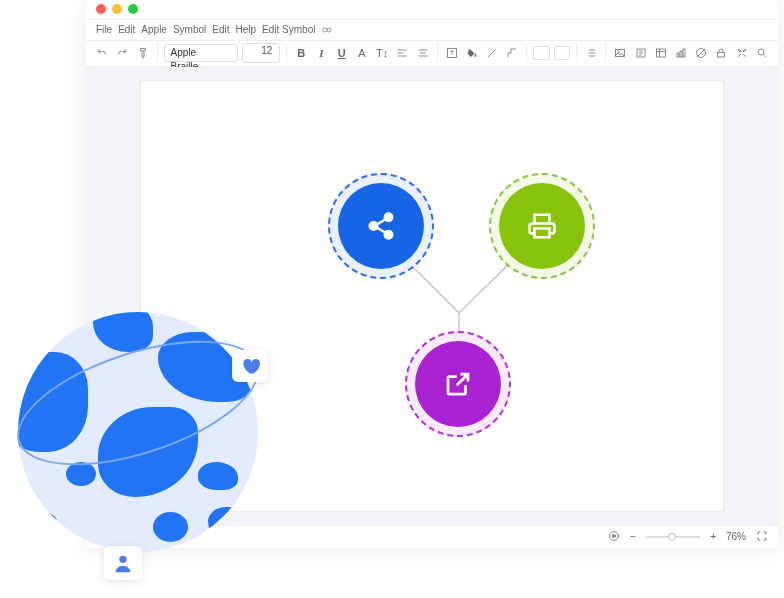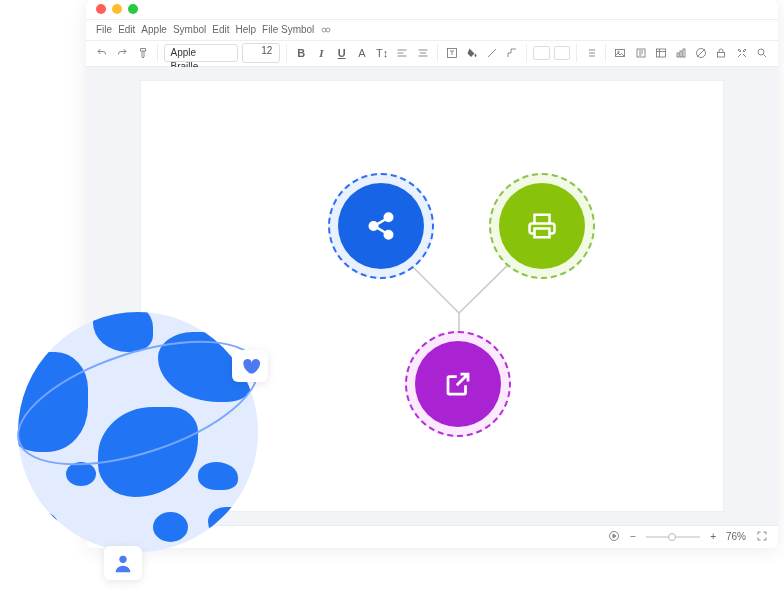--- a/index.html
+++ b/index.html
@@ -60,21 +60,21 @@
     <div class="traffic green"></div>
   </div>
 
   <div class="menubar">
     <span>File</span>
     <span>Edit</span>
     <span>Apple</span>
     <span>Symbol</span>
     <span>Edit</span>
     <span>Help</span>
-    <span>File Symbol</span>
+    <span>Edit Symbol</span>
     <span style="display:inline-flex;align-items:center;">
       <svg width="12" height="12" viewBox="0 0 24 24" fill="none" stroke="#999" stroke-width="2">
           <circle cx="8" cy="12" r="4"></circle>
           <circle cx="16" cy="12" r="4"></circle>
         </svg>
     </span>
   </div>
 
   <div class="toolbar">
     <div class="btn">

